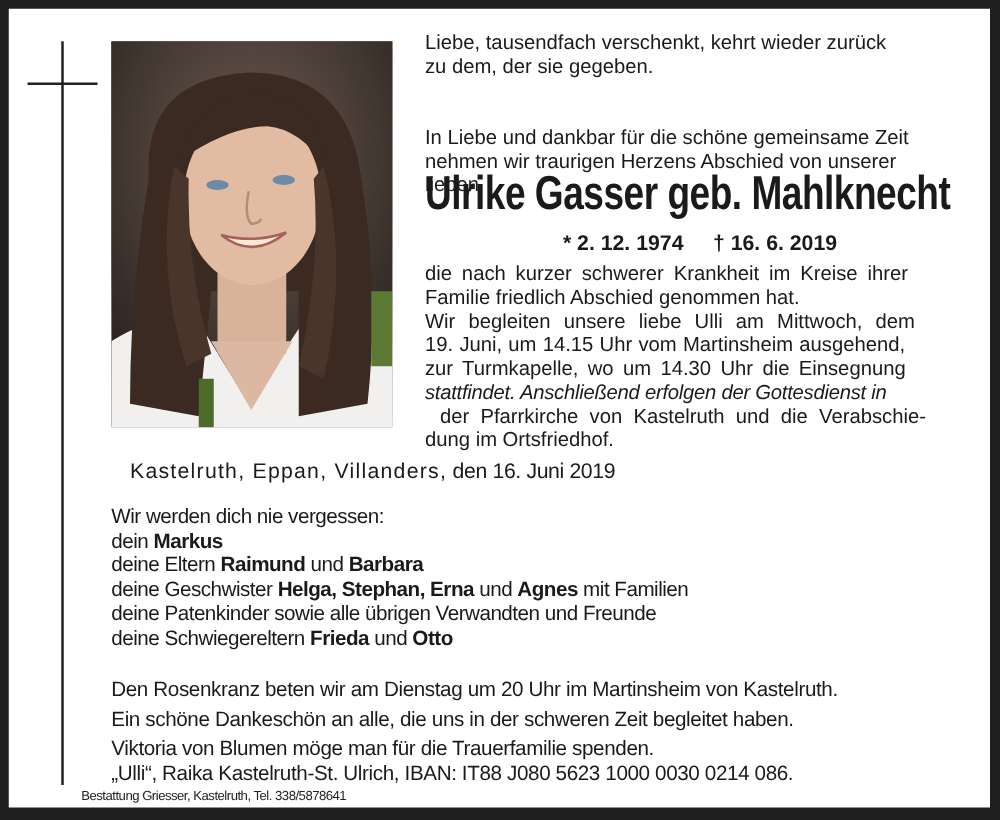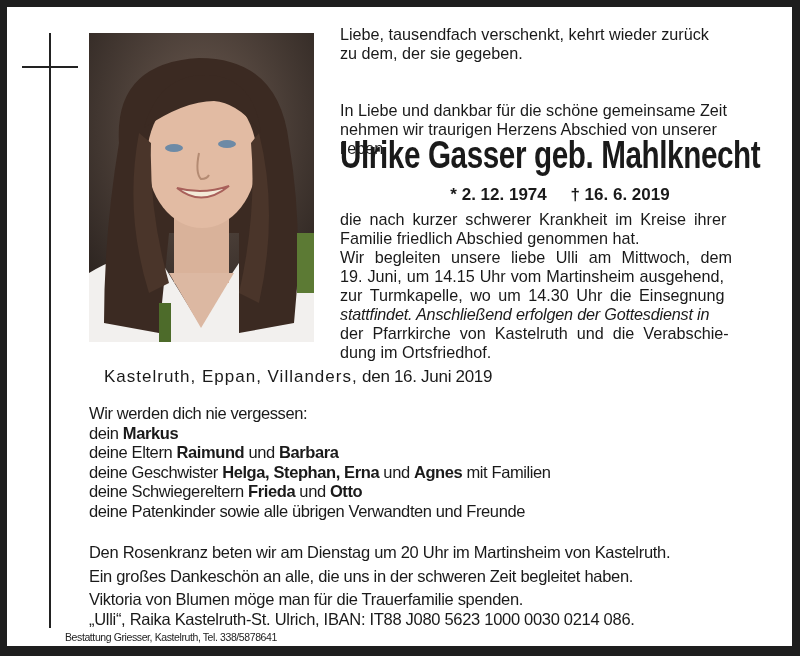--- a/index.html
+++ b/index.html
@@ -107,37 +107,37 @@
 
 <div class="dates"><span>* 2. 12. 1974</span>     <span>† 16. 6. 2019</span></div>
 
 <div class="right-col body-text" style="position:absolute;">
   <p class="t" style="word-spacing:3.4px;">die nach kurzer schwerer Krankheit im Kreise ihrer</p>
   <p class="t">Familie friedlich Abschied genommen hat.</p>
   <p class="t" style="word-spacing:6px;">Wir begleiten unsere liebe Ulli am Mittwoch, dem</p>
   <p class="t" style="word-spacing:0.5px;">19. Juni, um 14.15 Uhr vom Martinsheim ausgehend,</p>
   <p class="t" style="word-spacing:3px;">zur Turmkapelle, wo um 14.30 Uhr die Einsegnung</p>
   <p class="t" style="letter-spacing:-0.2px;font-style:italic;">stattfindet. Anschließend erfolgen der Gottesdienst in</p>
-  <p class="t" style="word-spacing:4.5px;">der Pfarrkirche von Kastelruth und die Verabschie-</p>
+  <p class="t" style="word-spacing:4.5px;margin-left:12px;">der Pfarrkirche von Kastelruth und die Verabschie-</p>
   <p class="t">dung im Ortsfriedhof.</p>
 </div>
 
 <div class="place">
   <span>Kastelruth, Eppan, Villanders,</span><span class="date-part"> den 16. Juni 2019</span>
 </div>
 
 <div class="family">
   <div class="row">Wir werden dich nie vergessen:</div>
   <div class="row"><span>dein </span><b>Markus</b></div>
   <div class="row"><span>deine Eltern </span><b>Raimund</b><span> und </span><b>Barbara</b></div>
   <div class="row"><span>deine Geschwister </span><b>Helga, Stephan, Erna</b><span> und </span><b>Agnes</b><span> mit Familien</span></div>
+  <div class="row"><span>deine Patenkinder sowie alle übrigen Verwandten und Freunde</span></div>
   <div class="row"><span>deine Schwiegereltern </span><b>Frieda</b><span> und </span><b>Otto</b></div>
-  <div class="row"><span>deine Patenkinder sowie alle übrigen Verwandten und Freunde</span></div>
 </div>
 
 <div class="closing">
   <div class="row">Den Rosenkranz beten wir am Dienstag um 20 Uhr im Martinsheim von Kastelruth.</div>
-  <div class="row gap">Ein großes Dankeschön an alle, die uns in der schweren Zeit begleitet haben.</div>
+  <div class="row gap">Ein schöne Dankeschön an alle, die uns in der schweren Zeit begleitet haben.</div>
   <div class="row gap">Viktoria von Blumen möge man für die Trauerfamilie spenden.</div>
   <div class="row">„Ulli“, Raika Kastelruth-St. Ulrich, IBAN: IT88 J080 5623 1000 0030 0214 086.</div>
 </div>
 
 <div class="footer">Bestattung Griesser, Kastelruth, Tel. 338/5878641</div>
 
 </body></html>

